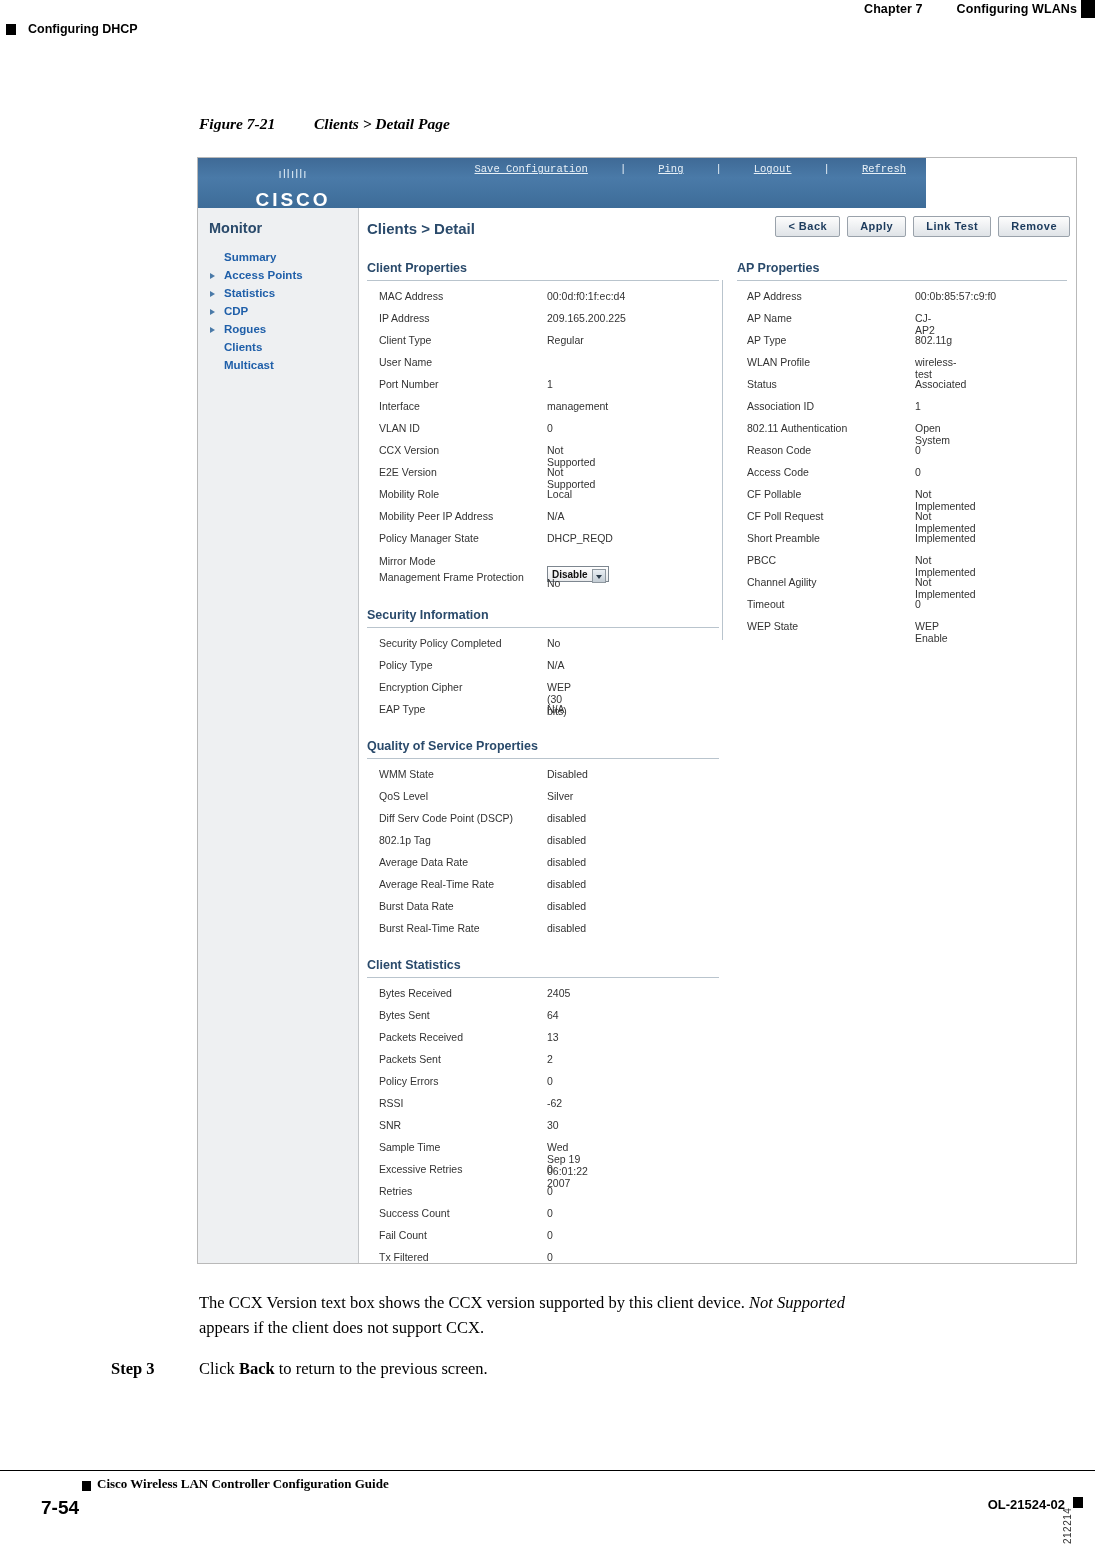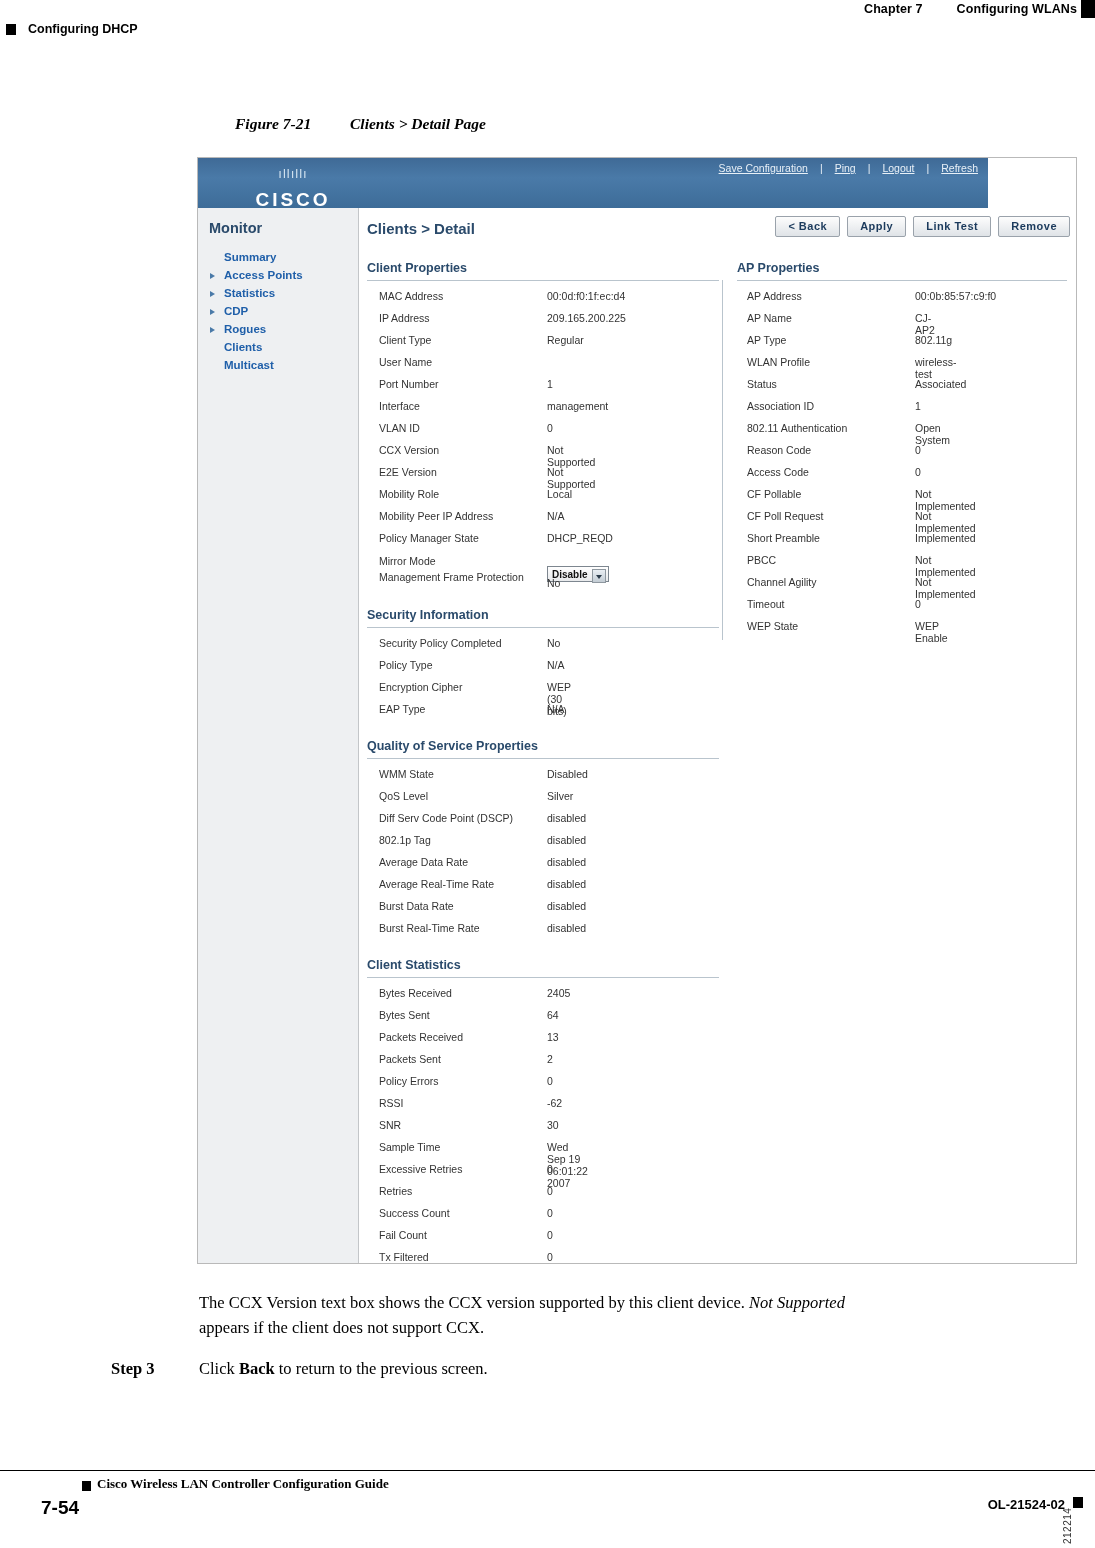--- a/index.html
+++ b/index.html
@@ -30,53 +30,53 @@
     font-size:12.5px; font-weight:bold;
   }
   .hdr-sq {
     position:absolute; left:6px; top:24px; width:10px; height:11px; background:#000;
   }
 
   
   .fig-caption {
     position:absolute; left:199px; top:115px;
     font-family:"Liberation Serif", serif;
-    font-style:italic; font-weight:bold; font-size:15.5px;margin-left:36px;
+    font-style:italic; font-weight:bold; font-size:15.5px;
   }
   .fig-caption .num { display:inline-block; width:115px; }
 
   
   .shot {
     position:absolute; left:197px; top:157px;
     width:878px; height:1105px;
     background:#ffffff;
     border:1px solid #b9b9b9;
     overflow:hidden;
     font-family:"Liberation Sans", sans-serif;
   }
   
   .banner {
-    position:absolute; left:0; top:0; width:790px; height:50px;
+    position:absolute; left:0; top:0; width:728px; height:50px;
     background:linear-gradient(to bottom,#3f6a96 0%, #4a7aa8 40%, #3d6c98 100%);
   }
   .banner-logo {
     position:absolute; left:35px; top:11px; width:120px; text-align:center;
     color:#ffffff;
   }
   .banner-logo .bars {
     font-size:13px; letter-spacing:1px; line-height:10px; color:#cfe0ee;
   }
   .banner-logo .word {
     font-size:19px; font-weight:bold; letter-spacing:3px; margin-top:10px;
   }
   .banner-links {
     position:absolute; right:4px; top:4px;
     color:#e8f0f7; font-size:10.5px;
   }
-  .banner-links span { margin:0 6px; }
+  .banner-links span { margin:0 16px;font-family:Liberation Mono, monospace; }
   .navbar {
     position:absolute; left:158px; top:26px;
     font-size:11.5px; color:#ffffff; letter-spacing:.2px;
   }
   .navbar span { margin-right:20px; }
 
   
   .leftnav {
     position:absolute; left:0; top:50px; width:160px; height:1055px;
     background:#eef0f2;

